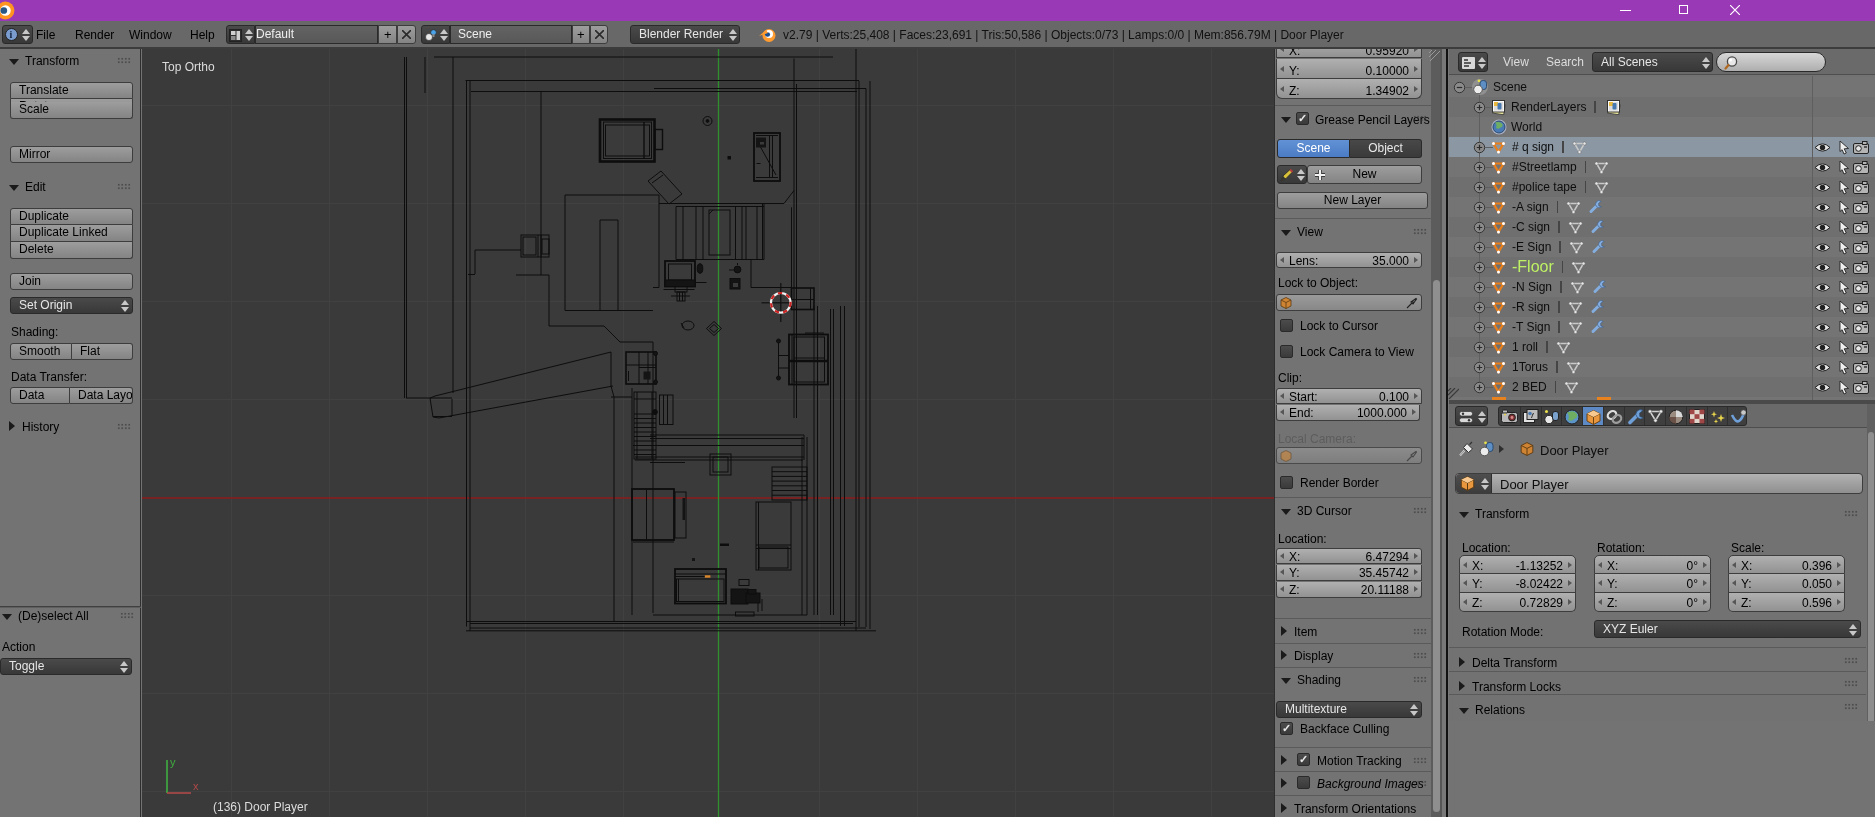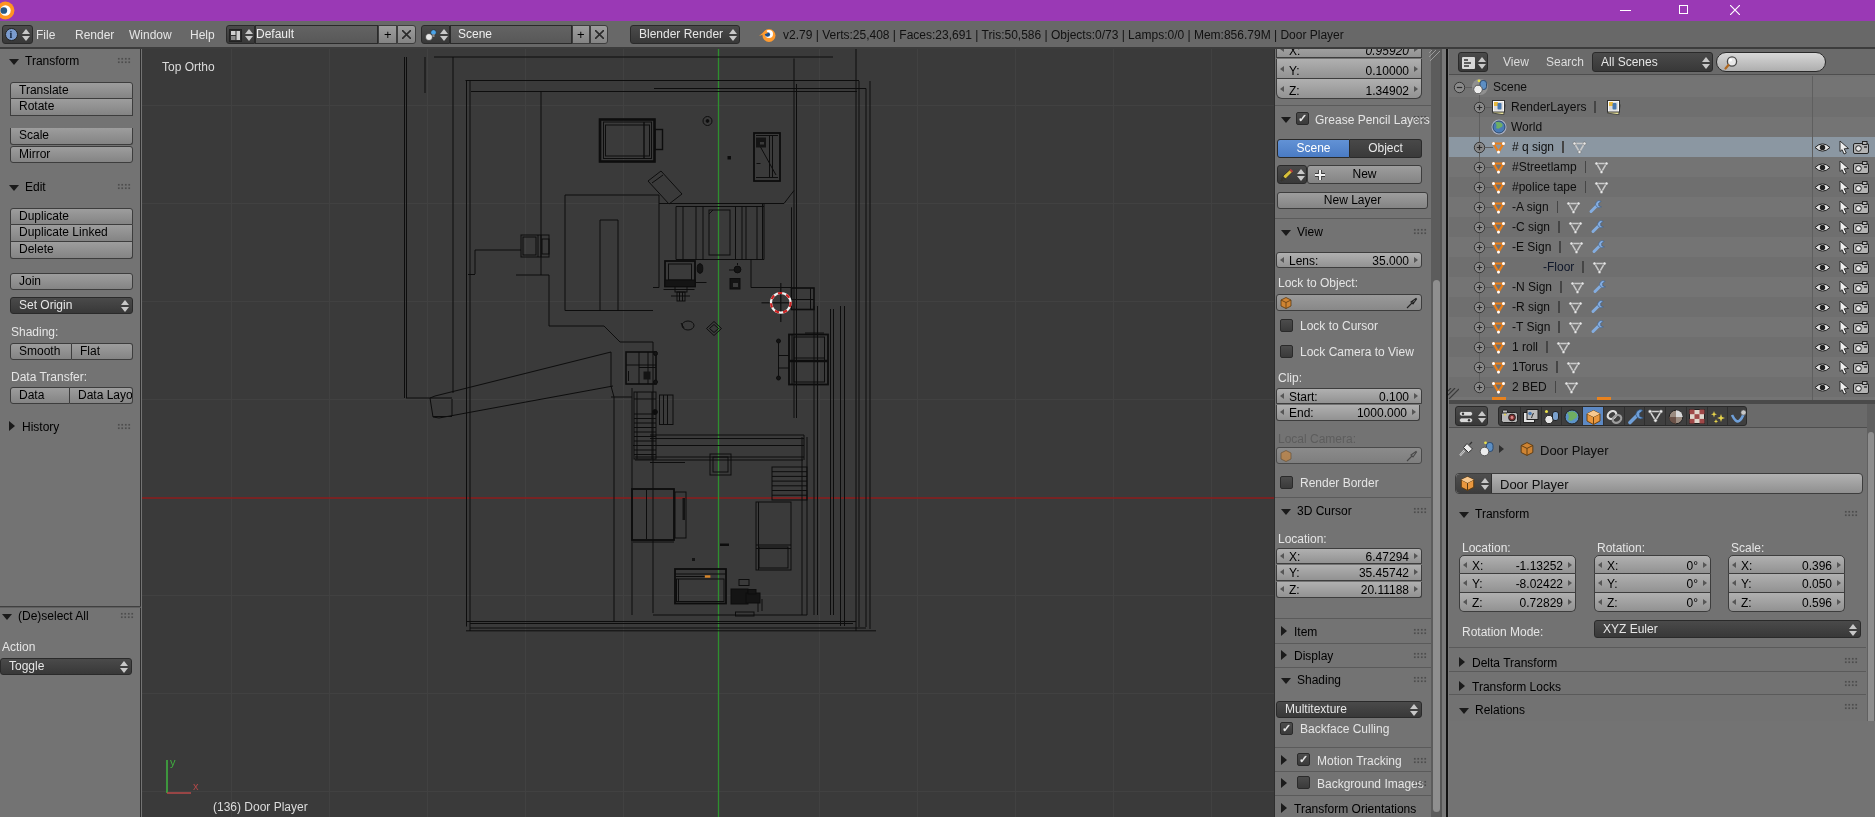--- a/index.html
+++ b/index.html
@@ -23,21 +23,21 @@
 .hdrrow { position:absolute; color:#000; font-size:12px; }
 .tri-d { display:inline-block; width:0; height:0; border-left:5px solid transparent;
   border-right:5px solid transparent; border-top:6px solid #1a1a1a; margin-right:6px; }
 .tri-r { display:inline-block; width:0; height:0; border-top:5px solid transparent;
   border-bottom:5px solid transparent; border-left:6px solid #1a1a1a; margin-right:7px; }
 .grip { position:absolute; width:14px; height:7px; opacity:.55;
   background-image:radial-gradient(circle, #2e2e2e 1px, transparent 1.2px); background-size:3.5px 3.5px; }
 .chk { position:absolute; width:13px; height:13px; background:linear-gradient(#4c4c4c,#3a3a3a);
   border:1px solid #2a2a2a; border-radius:2px; }
 .chk.on:after { content:"✓"; position:absolute; left:1px; top:-1px; color:#e8e8e8; font-size:11px; font-weight:bold; }
-.lbl12 { position:absolute; color:#e5e5e5; font-size:12px; }
+.lbl12 { position:absolute; color:#000000; font-size:12px; }
 .updn { position:absolute; right:3px; top:2px; width:8px; height:12px; }
 .updn:before { content:""; position:absolute; top:0; left:0; border-left:4px solid transparent;
   border-right:4px solid transparent; border-bottom:5px solid #c8c8c8; }
 .updn:after { content:""; position:absolute; bottom:0; left:0; border-left:4px solid transparent;
   border-right:4px solid transparent; border-top:5px solid #c8c8c8; }
 </style>
 </head>
 <body>
 <div id="stage">
 
@@ -109,21 +109,21 @@
     <path d="M1,10 L8,4 L10,7 Z" fill="#ff9b2f"></path>
   </svg>
   <div class="abs" style="left:783px;top:7px;color:#111;font-size:12px;">v2.79 | Verts:25,408 | Faces:23,691 | Tris:50,586 | Objects:0/73 | Lamps:0/0 | Mem:856.79M | Door Player</div>
 </div>
 
 <div class="abs" id="toolshelf" style="left:0;top:49px;width:141px;height:768px;background:#737373;border-right:1px solid #2e2e2e;">
   <div class="hdrrow" style="left:9px;top:5px;"><span class="tri-d"></span>Transform</div>
   <div class="grip" style="left:117px;top:8px;"></div>
   <div class="btn" style="left:10px;top:33px;width:123px;border-radius:3px 3px 0 0;">Translate</div>
   <div class="btn" style="left:10px;top:50px;width:123px;border-radius:0;border-top:none;">Rotate</div>
-  <div class="btn" style="left:10px;top:79px;width:123px;border-radius:0 0 3px 3px;border-top:none;">Scale</div>
+  <div class="btn" style="left:10px;top:53px;width:123px;border-radius:0 0 3px 3px;border-top:none;">Scale</div>
   <div class="btn" style="left:10px;top:97px;width:123px;">Mirror</div>
   <div class="hdrrow" style="left:9px;top:131px;"><span class="tri-d"></span>Edit</div>
   <div class="grip" style="left:117px;top:134px;"></div>
   <div class="btn" style="left:10px;top:159px;width:123px;border-radius:3px 3px 0 0;">Duplicate</div>
   <div class="btn" style="left:10px;top:176px;width:123px;border-radius:0;border-top:none;">Duplicate Linked</div>
   <div class="btn" style="left:10px;top:193px;width:123px;border-radius:0 0 3px 3px;border-top:none;">Delete</div>
   <div class="btn" style="left:10px;top:224px;width:123px;">Join</div>
   <div class="btn-dark" style="left:10px;top:248px;width:123px;">Set Origin<div class="updn" style="top:2px;"></div></div>
   <div class="lbl12" style="left:11px;top:276px;">Shading:</div>
   <div class="btn" style="left:10px;top:294px;width:62px;border-radius:3px 0 0 3px;">Smooth</div>
@@ -278,21 +278,21 @@
   </g>
   <text x="162" y="71" font-family="Liberation Sans, sans-serif" font-size="12" fill="#dcdcdc">Top Ortho</text>
   <text x="213" y="811" font-family="Liberation Sans, sans-serif" font-size="12" fill="#dcdcdc">(136) Door Player</text>
 </svg>
 </div>
 
 <div class="abs" id="npanel" style="left:1274px;top:49px;width:166px;height:768px;background:#737373;border-left:1px solid #2e2e2e;overflow:hidden;">
   <div class="slider" style="left:1px;top:-11px;width:146px;height:20px;line-height:18px;border-radius:0;">
         <span class="la" style="top:7px;"></span>
         <span class="lbl" style="top:3px;">X:</span>
-        <span class="val" style="top:3px;font-style:italic;">0.95920</span>
+        <span class="val" style="top:3px;">0.95920</span>
         <span class="ra" style="top:7px;"></span>
       </div>
   <div class="slider" style="left:1px;top:9.6px;width:146px;height:20px;line-height:18px;border-radius:0;border-top:none;">
         <span class="la" style="top:7px;"></span>
         <span class="lbl" style="top:3px;">Y:</span>
         <span class="val" style="top:3px;">0.10000</span>
         <span class="ra" style="top:7px;"></span>
       </div>
   <div class="slider" style="left:1px;top:29.6px;width:146px;height:20px;line-height:18px;border-radius:0 0 6px 6px;border-top:none;">
         <span class="la" style="top:7px;"></span>
@@ -402,21 +402,21 @@
   <div class="chk on" style="left:5px;top:673px;"></div>
       <div class="lbl12" style="left:25px;top:673px;">Backface Culling</div>
   <div class="abs" style="left:0;top:698px;width:158px;height:1px;background:#5a5a5a;"></div>
   <div class="hdrrow" style="left:6px;top:705px;"><span class="tri-r"></span></div>
   <div class="chk on" style="left:22px;top:704px;"></div>
       <div class="lbl12" style="left:42px;top:705px;">Motion Tracking</div>
   <div class="grip" style="left:138px;top:708px;"></div>
   <div class="abs" style="left:0;top:722px;width:158px;height:1px;background:#5a5a5a;"></div>
   <div class="hdrrow" style="left:6px;top:728px;"><span class="tri-r"></span></div>
   <div class="chk" style="left:22px;top:727px;"></div>
-      <div class="lbl12" style="left:42px;top:728px;">Background Images</div>
+      <div class="lbl12" style="left:42px;top:728px;font-style:italic;">Background Images</div>
   <div class="grip" style="left:138px;top:731px;"></div>
   <div class="abs" style="left:0;top:746px;width:158px;height:1px;background:#5a5a5a;"></div>
   <div class="hdrrow" style="left:6px;top:753px;"><span class="tri-r"></span>Transform Orientations</div>
 
   <div class="abs" style="left:156px;top:0;width:10px;height:768px;background:#5c5c5c;"></div>
   <div class="abs" style="left:157.5px;top:231px;width:7px;height:532px;background:#8f8f8f;border-radius:4px;"></div>
 </div>
 
 <div class="abs" id="rightsep" style="left:1440px;top:49px;width:9px;height:768px;background:#787878;">
   <div class="abs" style="left:0;top:0;width:2px;height:768px;background:#565656;"></div>
@@ -711,21 +711,21 @@
             <circle cx="6.5" cy="6.5" r="5.2" fill="#8a8a8a" stroke="#333"></circle>
             <path d="M6.5,3.8V9.2 M3.8,6.5H9.2" stroke="#2b2b2b" stroke-width="1.2" fill="none"></path>
           </svg>
           <div class="abs" style="left:36px;top:10px;width:8px;height:1px;background:#5f5f5f;"></div>
           <svg class="abs" style="left:42px;top:4px" width="15" height="13">
             <path d="M2.5,2.5 H12.5 L7.5,11 Z" fill="none" stroke="#e87f1c" stroke-width="2.2"></path>
             <circle cx="2.5" cy="2.5" r="1.5" fill="#fff"></circle>
             <circle cx="12.5" cy="2.5" r="1.5" fill="#fff"></circle>
             <circle cx="7.5" cy="11" r="1.5" fill="#fff"></circle>
           </svg>
-          <div class="abs" style="left:63px;top:0;height:20px;display:flex;align-items:center;font-size:12px;color:#0f172a;white-space:nowrap;margin-left:31px;">-Floor<span style="display:inline-block;width:1.5px;height:12px;background:#454545;margin:0 8px;"></span><svg width="15" height="13">
+          <div class="abs" style="left:63px;top:0;height:20px;display:flex;align-items:center;font-size:16px;color:#bef264;white-space:nowrap;">-Floor<span style="display:inline-block;width:1.5px;height:12px;background:#454545;margin:0 8px;"></span><svg width="15" height="13">
               <path d="M2.5,2.5 H12.5 L7.5,11 Z" fill="none" stroke="#c9c9c9" stroke-width="1.5"></path>
               <circle cx="2.5" cy="2.5" r="1.6" fill="#e8e8e8" stroke="#666" stroke-width="0.5"></circle>
               <circle cx="12.5" cy="2.5" r="1.6" fill="#e8e8e8" stroke="#666" stroke-width="0.5"></circle>
               <circle cx="7.5" cy="11" r="1.6" fill="#e8e8e8" stroke="#666" stroke-width="0.5"></circle>
             </svg></div>
           <svg class="abs" style="left:365px;top:5px" width="17" height="11">
             <path d="M1,5.5 Q8.5,-1.8 16,5.5 Q8.5,12.8 1,5.5 Z" fill="#e6e6e6" stroke="#222" stroke-width="1"></path>
             <circle cx="8.5" cy="5.5" r="2.7" fill="#222"></circle>
           </svg>
           <svg class="abs" style="left:389px;top:3px" width="12" height="15">

